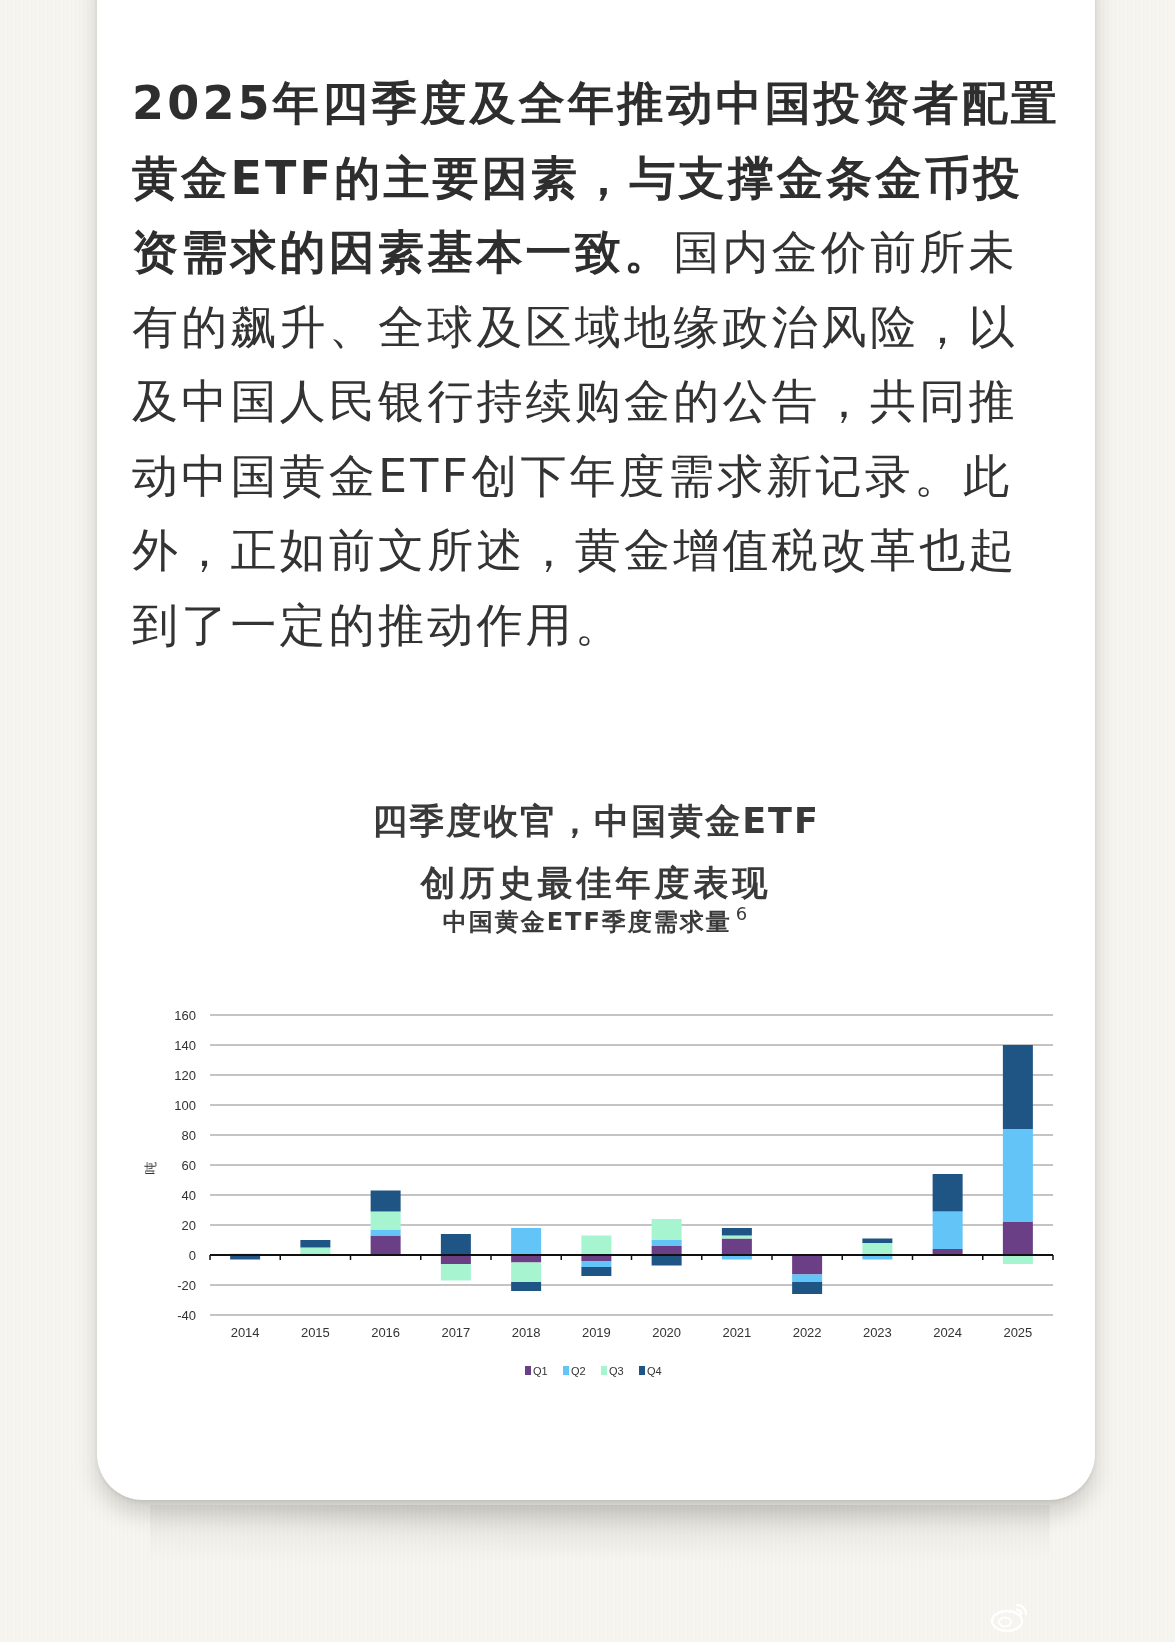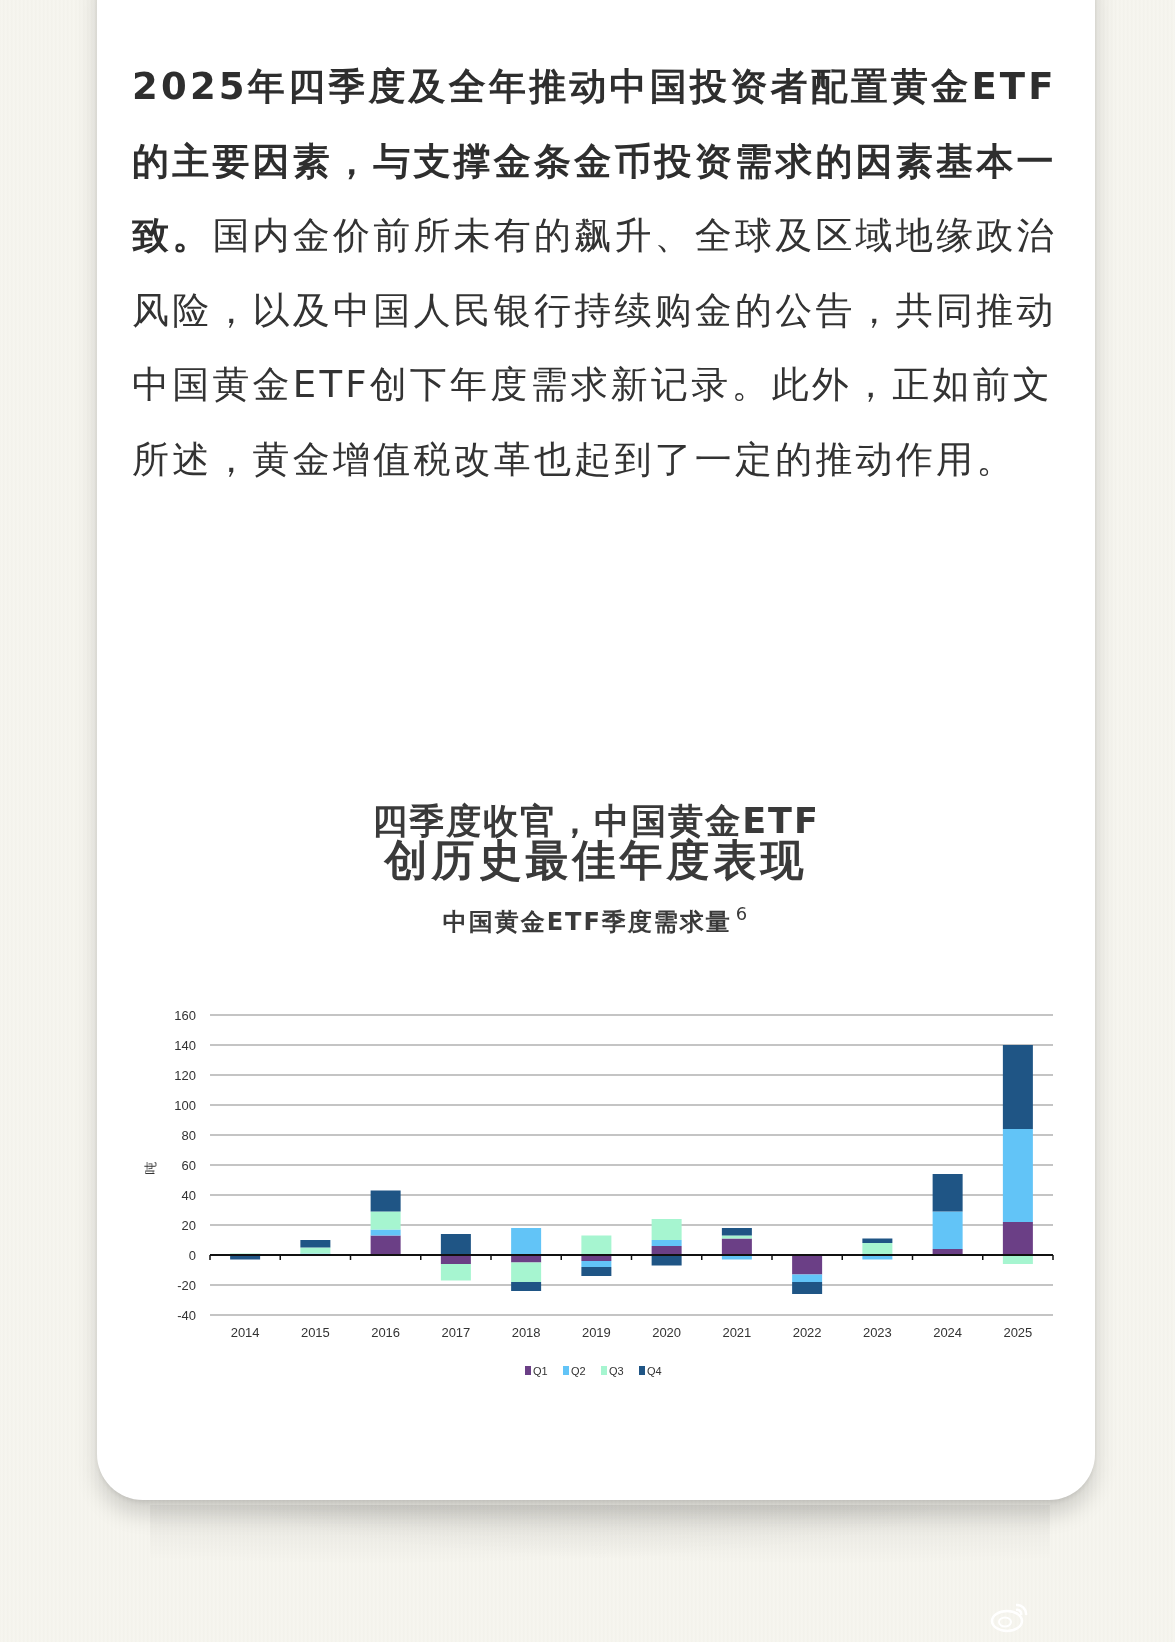--- a/index.html
+++ b/index.html
@@ -14,31 +14,31 @@
     background: #ffffff;
     border-radius: 0 0 46px 46px;
     box-shadow: 0 14px 22px rgba(0,0,0,0.16), 0 2px 4px rgba(0,0,0,0.08);
   }
   .shadow-floor {
     position: absolute; left: 150px; top: 1505px; width: 900px; height: 70px;
     background: radial-gradient(ellipse at 25% 0%, rgba(0,0,0,0.07), rgba(0,0,0,0) 60%),
                 radial-gradient(ellipse at 75% 0%, rgba(0,0,0,0.07), rgba(0,0,0,0) 60%);
   }
   .para {
-    position: absolute; left: 132px; top: 50px; width: 930px;
-    font-size: 37px; line-height: 74.5px; color: #333333;
+    position: absolute; left: 132px; top: 66px; width: 930px;
+    font-size: 46px; line-height: 74.5px; color: #333333;
     letter-spacing: 3.2px;
   }
   .para .bold { font-weight: bold; color: #2e2e2e; }
   .chart-title {
     position: absolute; left: 97px; width: 998px; text-align: center;
     color: #3a3a3a; font-weight: bold;
   }
   .t1 { top: 798px; font-size: 35px; letter-spacing: 2px; }
-  .t2 { top: 832px; font-size: 43px; letter-spacing: 4px; }
+  .t2 { top: 860px; font-size: 35px; letter-spacing: 4px; }
   .t3 { top: 903px; font-size: 24px; letter-spacing: 2px; }
   .t3 sup { font-size: 18px; font-weight: normal; vertical-align: 10px; margin-left: 4px; }
   .chart-svg { position: absolute; left: 0; top: 0; }
   .watermark {
     position: absolute; left: 905px; top: 1600px;
     font-size: 30px; color: #ffffff;
     text-shadow: 0 0 2px rgba(0,0,0,0.45), 0 0 1px rgba(0,0,0,0.6);
     display: flex; align-items: center; gap: 20px; flex-direction: column;
   }
   .weibo-icon { width: 40px; height: 34px; }

